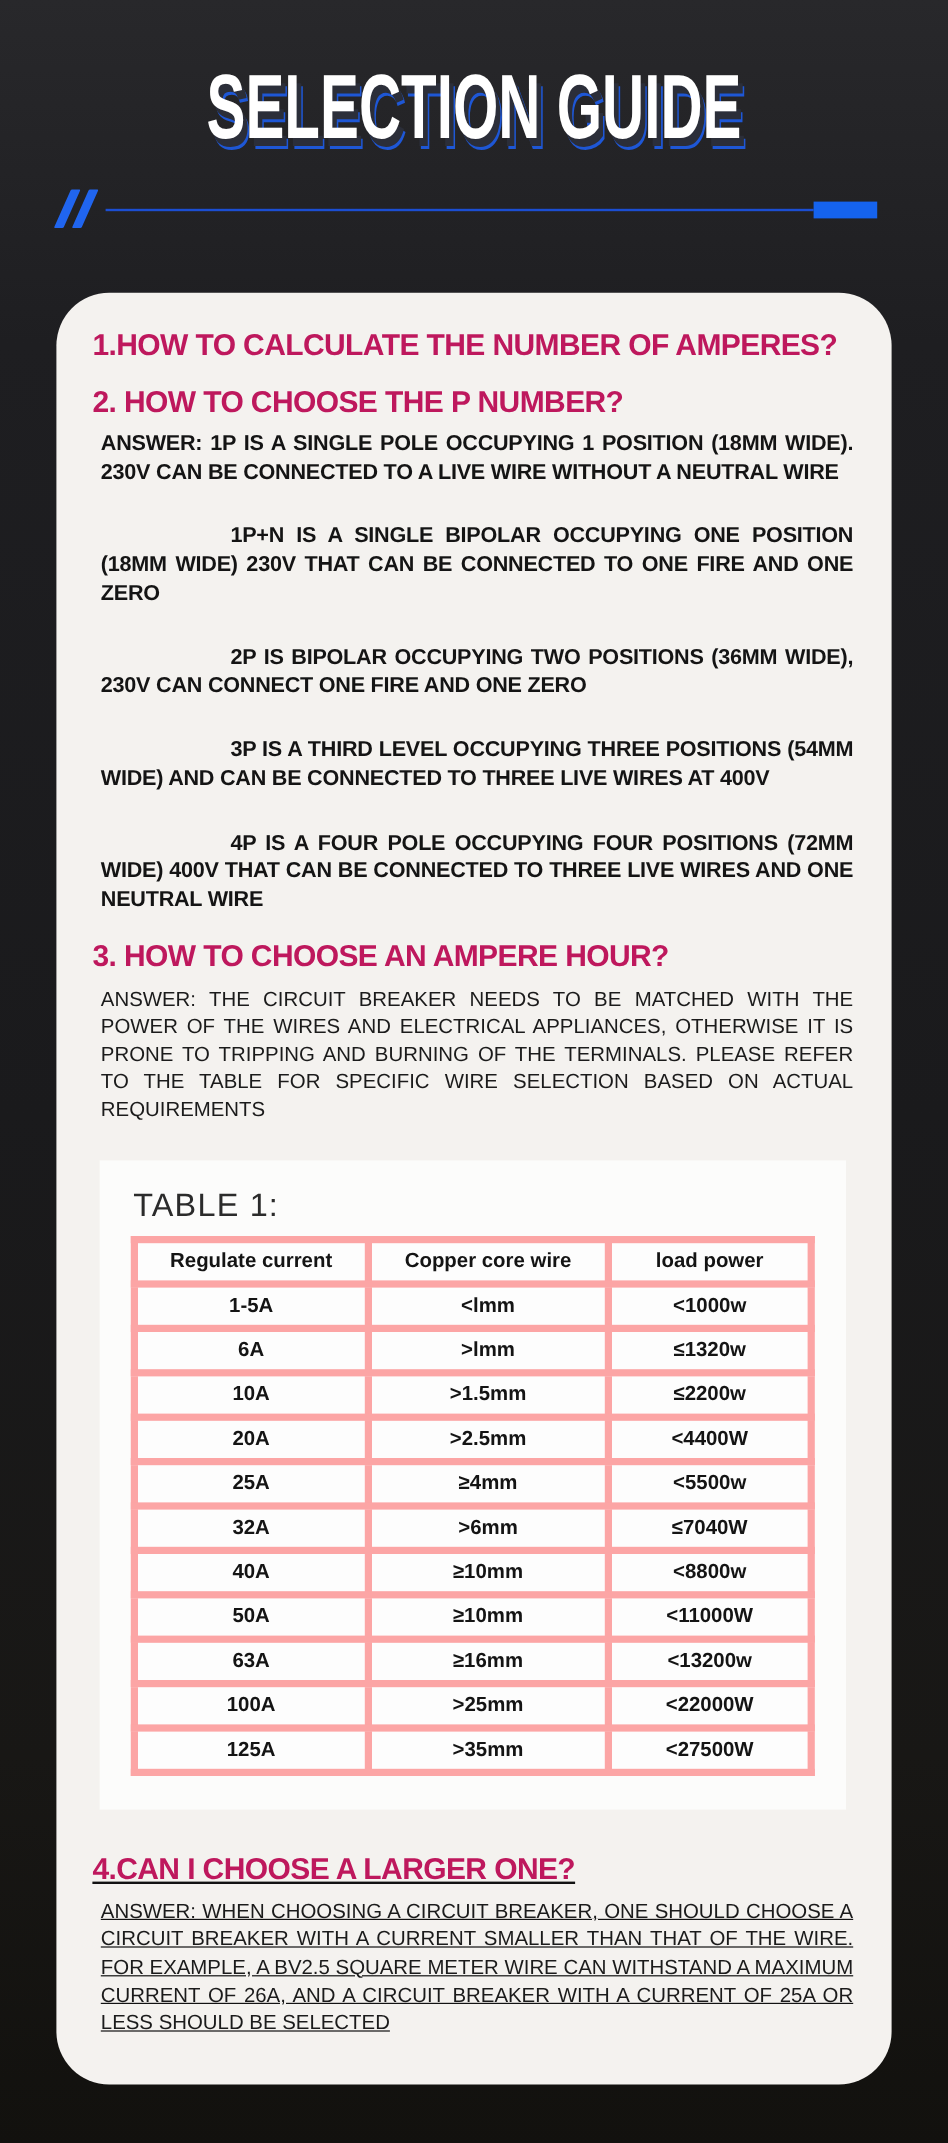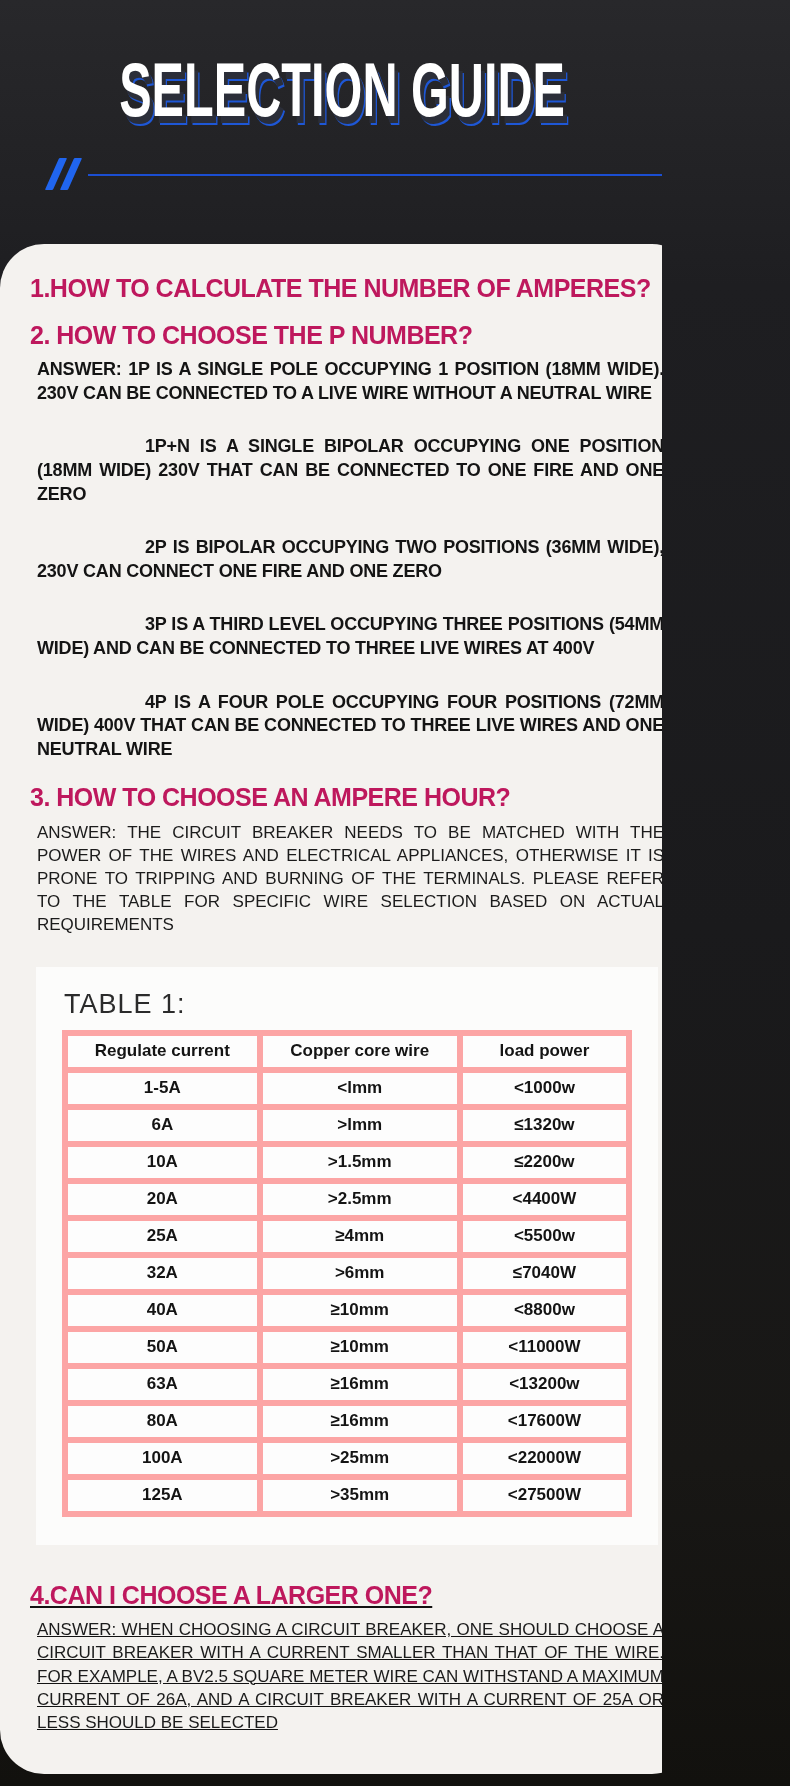--- a/index.html
+++ b/index.html
@@ -3,21 +3,21 @@
 <meta charset="utf-8">
 <style>
   html,body{margin:0;padding:0;}
   body{
     width:790px;
     min-height:1786px;
     background:linear-gradient(180deg,#28282b 0%,#1e1e21 16%,#1a1a1c 52%,#181715 82%,#12110e 100%);
     font-family:"Liberation Sans",sans-serif;
     -webkit-font-smoothing:antialiased;
   }
-  .page{width:662px;min-height:1786px;overflow:hidden;}
+  .page{width:790px;min-height:1786px;overflow:hidden;}
 
   
   .hero{padding-top:50px;text-align:center;}
   .title{
     margin:0;
     color:#ffffff;
     font-size:76px;
     font-weight:700;
     line-height:1.05;
     white-space:nowrap;
@@ -188,25 +188,20 @@
             <td>50A</td>
             <td>≥10mm</td>
             <td>&lt;11000W</td>
           </tr>
           <tr>
             <td>63A</td>
             <td>≥16mm</td>
             <td>&lt;13200w</td>
           </tr>
           <tr>
-            <td>80A</td>
-            <td>≥16mm</td>
-            <td>&lt;17600W</td>
-          </tr>
-          <tr>
             <td>100A</td>
             <td>&gt;25mm</td>
             <td>&lt;22000W</td>
           </tr>
           <tr>
             <td>125A</td>
             <td>&gt;35mm</td>
             <td>&lt;27500W</td>
           </tr>
         </tbody>

